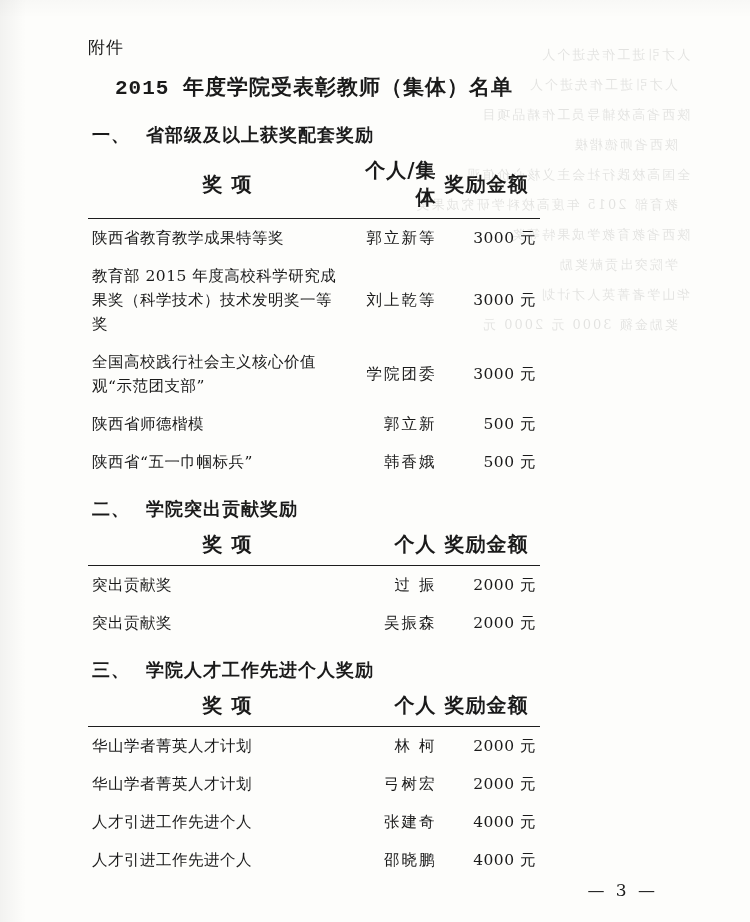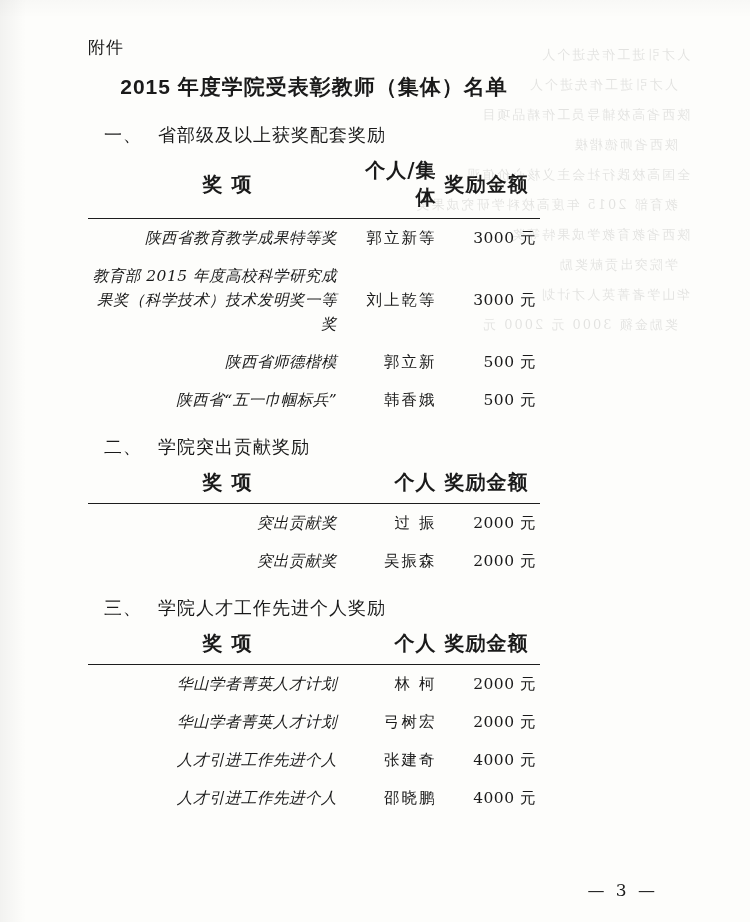--- a/index.html
+++ b/index.html
@@ -50,26 +50,26 @@
     font-size: 17px;
     letter-spacing: 1px;
     margin: 0 0 14px 0;
   }
   .doc-title {
     text-align: center;
     font-size: 21px;
     font-weight: bold;
     letter-spacing: 1px;
     margin: 0 0 22px 0;
-    font-family: Liberation Sans, sans-serif;
+    font-family: Liberation Mono, monospace;
   }
   .section-heading {
     font-size: 18px;
-    font-weight: normal;
-    margin: 16px 0 8px 16px;
+    font-weight: bold;
+    margin: 16px 0 8px 4px;
     letter-spacing: 1px;
   }
   .section-heading .num {
     margin-right: 16px;
   }
 
   table.awards {
     width: 100%;
     border-collapse: collapse;
     font-size: 15.5px;
@@ -87,21 +87,21 @@
   }
   table.awards thead th.h1 { text-align: center; padding-left: 30px;}
   table.awards thead th.h2 { text-align: right; }
   table.awards thead th.h3 { text-align: left; }
 
   table.awards tbody td {
     padding: 7px 4px;
     vertical-align: middle;
     line-height: 1.55;
   }
-  table.awards tbody td.name { text-align: right; padding-left: 4px; letter-spacing: 0.5px; font-style: italic;}
+  table.awards tbody td.name { text-align: left; padding-left: 4px; letter-spacing: 0.5px;}
   table.awards tbody td.person { text-align: right; letter-spacing: 2px;}
   table.awards tbody td.amount { text-align: right; letter-spacing: 0.5px;}
 
   .page-number {
     position: absolute;
     right: 92px;
     bottom: 22px;
     font-size: 17px;
     letter-spacing: 3px;
   }
@@ -148,20 +148,25 @@
           <td class="name">陕西省教育教学成果特等奖</td>
           <td class="person">郭立新等</td>
           <td class="amount">3000 元</td>
         </tr>
         <tr>
           <td class="name">教育部 2015 年度高校科学研究成果奖（科学技术）技术发明奖一等奖</td>
           <td class="person">刘上乾等</td>
           <td class="amount">3000 元</td>
         </tr>
         <tr>
+          <td class="name">全国高校践行社会主义核心价值观“示范团支部”</td>
+          <td class="person">学院团委</td>
+          <td class="amount">3000 元</td>
+        </tr>
+        <tr>
           <td class="name">陕西省师德楷模</td>
           <td class="person">郭立新</td>
           <td class="amount">500 元</td>
         </tr>
         <tr>
           <td class="name">陕西省“五一巾帼标兵”</td>
           <td class="person">韩香娥</td>
           <td class="amount">500 元</td>
         </tr>
       </tbody>

